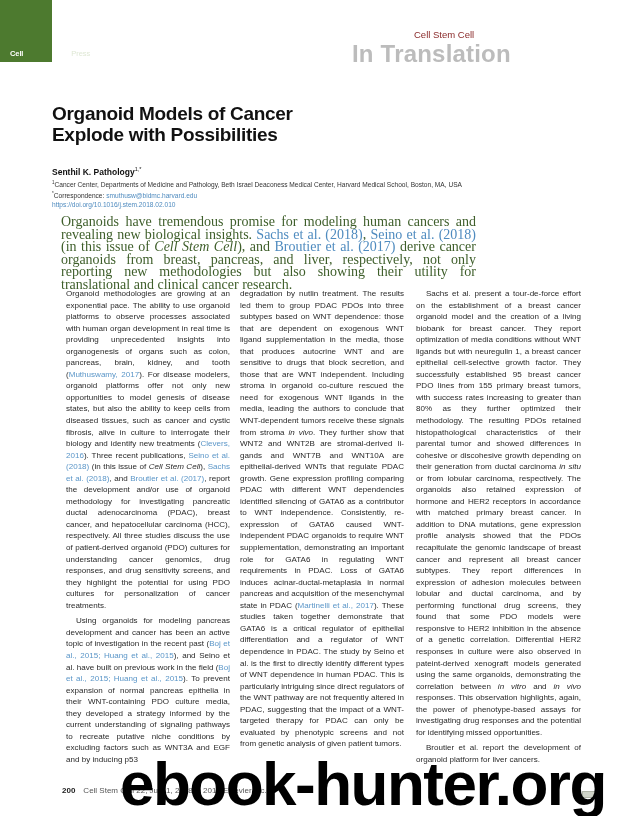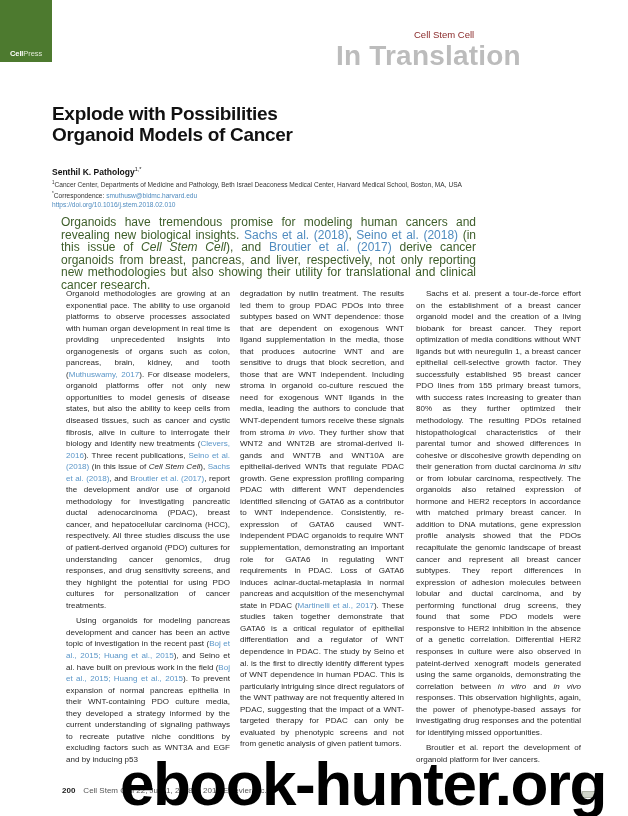--- a/index.html
+++ b/index.html
@@ -8,47 +8,47 @@
 
   .logo-box {
     position: absolute; left: 0; top: 0; width: 52px; height: 62px;
     background: #4d7a2f;
   }
   .logo-text {
     position: absolute; left: 10px; top: 49px; font-size: 7.5px; color: #ffffff;
     letter-spacing: -0.1px; white-space: nowrap;
   }
   .logo-text b { font-weight: bold; }
-  .logo-text span { color: #dfe8d5; }
+  .logo-text span { color: #dfe8d5; padding-left: 48px; }
 
   .journal-name {
     position: absolute; right: 152px; top: 29px; font-size: 9.5px; color: #8a2a2a;
     white-space: nowrap; text-align: right;
   }
   .journal-name { right: auto; left: 414px; }
   .section-name {
-    position: absolute; left: 336px; top: 40px; font-size: 28px; font-weight: bold;
+    position: absolute; left: 352px; top: 40px; font-size: 24px; font-weight: bold;
     color: #bcbcbc; letter-spacing: 0.2px; white-space: nowrap;
   }
 
   .title {
     position: absolute; left: 52px; top: 103px; width: 300px; font-size: 19px;
     font-weight: bold; line-height: 21px; color: #111111; letter-spacing: -0.3px;
   }
 
   .author-block { position: absolute; left: 52px; top: 164px; width: 560px; }
   .author { font-size: 8.5px; font-weight: bold; color: #111; line-height: 11px; }
   .author sup { font-size: 5.5px; font-weight: normal; }
   .affil, .corr, .doi { font-size: 6.6px; line-height: 9px; color: #333; white-space: nowrap; }
   .corr a, .doi a { color: #4f8bbf; text-decoration: none; }
   .affil sup, .corr sup { font-size: 4.5px; }
 
   .abstract {
-    position: absolute; left: 61px; top: 216px; width: 415px; font-size: 12px;
-    line-height: 12.6px; color: #3e5e2a; text-align: justify;
+    position: absolute; left: 61px; top: 216px; width: 415px; font-size: 14px;
+    line-height: 12.6px; color: #3e5e2a; text-align: justify; font-family: Liberation Serif, serif;
   }
   .abstract a { color: #4f8bbf; text-decoration: none; }
 
   .col {
     position: absolute; top: 284px; width: 172px; font-size: 8.05px; line-height: 11.55px;
     color: #2a2a2a; text-align: justify; hyphens: manual;
   }
   .col1 { left: 62px; }
   .col2 { left: 236px; }
   .col3 { left: 412px; width: 173px; }
@@ -74,22 +74,22 @@
 </head>
 <body>
 
 <div class="logo-box">
   <div class="logo-text"><b>Cell</b><span>Press</span></div>
 </div>
 <div class="journal-name">Cell Stem Cell</div>
 <div class="section-name">In Translation</div>
 
 <div class="title">
+  <div>Organoid Models of Cancer</div>
   <div>Explode with Possibilities</div>
-  <div>Organoid Models of Cancer</div>
 </div>
 
 <div class="author-block">
   <div class="author"><span>Senthil K. Pathology</span><sup>1,*</sup></div>
   <div class="affil"><sup>1</sup><span>Cancer Center, Departments of Medicine and Pathology, Beth Israel Deaconess Medical Center, Harvard Medical School, Boston, MA, USA</span></div>
   <div class="corr"><sup>*</sup><span>Correspondence: </span><a>smuthusw@bidmc.harvard.edu</a></div>
   <div class="doi"><a>https://doi.org/10.1016/j.stem.2018.02.010</a></div>
 </div>
 
 <div class="abstract"><span>Organoids have tremendous promise for modeling human cancers and revealing new biological insights. </span><a>Sachs et al. (2018)</a><span>, </span><a>Seino et al. (2018)</a><span> (in this issue of </span><i>Cell Stem Cell</i><span>), and </span><a>Broutier et al. (2017)</a><span> derive cancer organoids from breast, pancreas, and liver, respectively, not only reporting new methodologies but also showing their utility for translational and clinical cancer research.</span></div>

